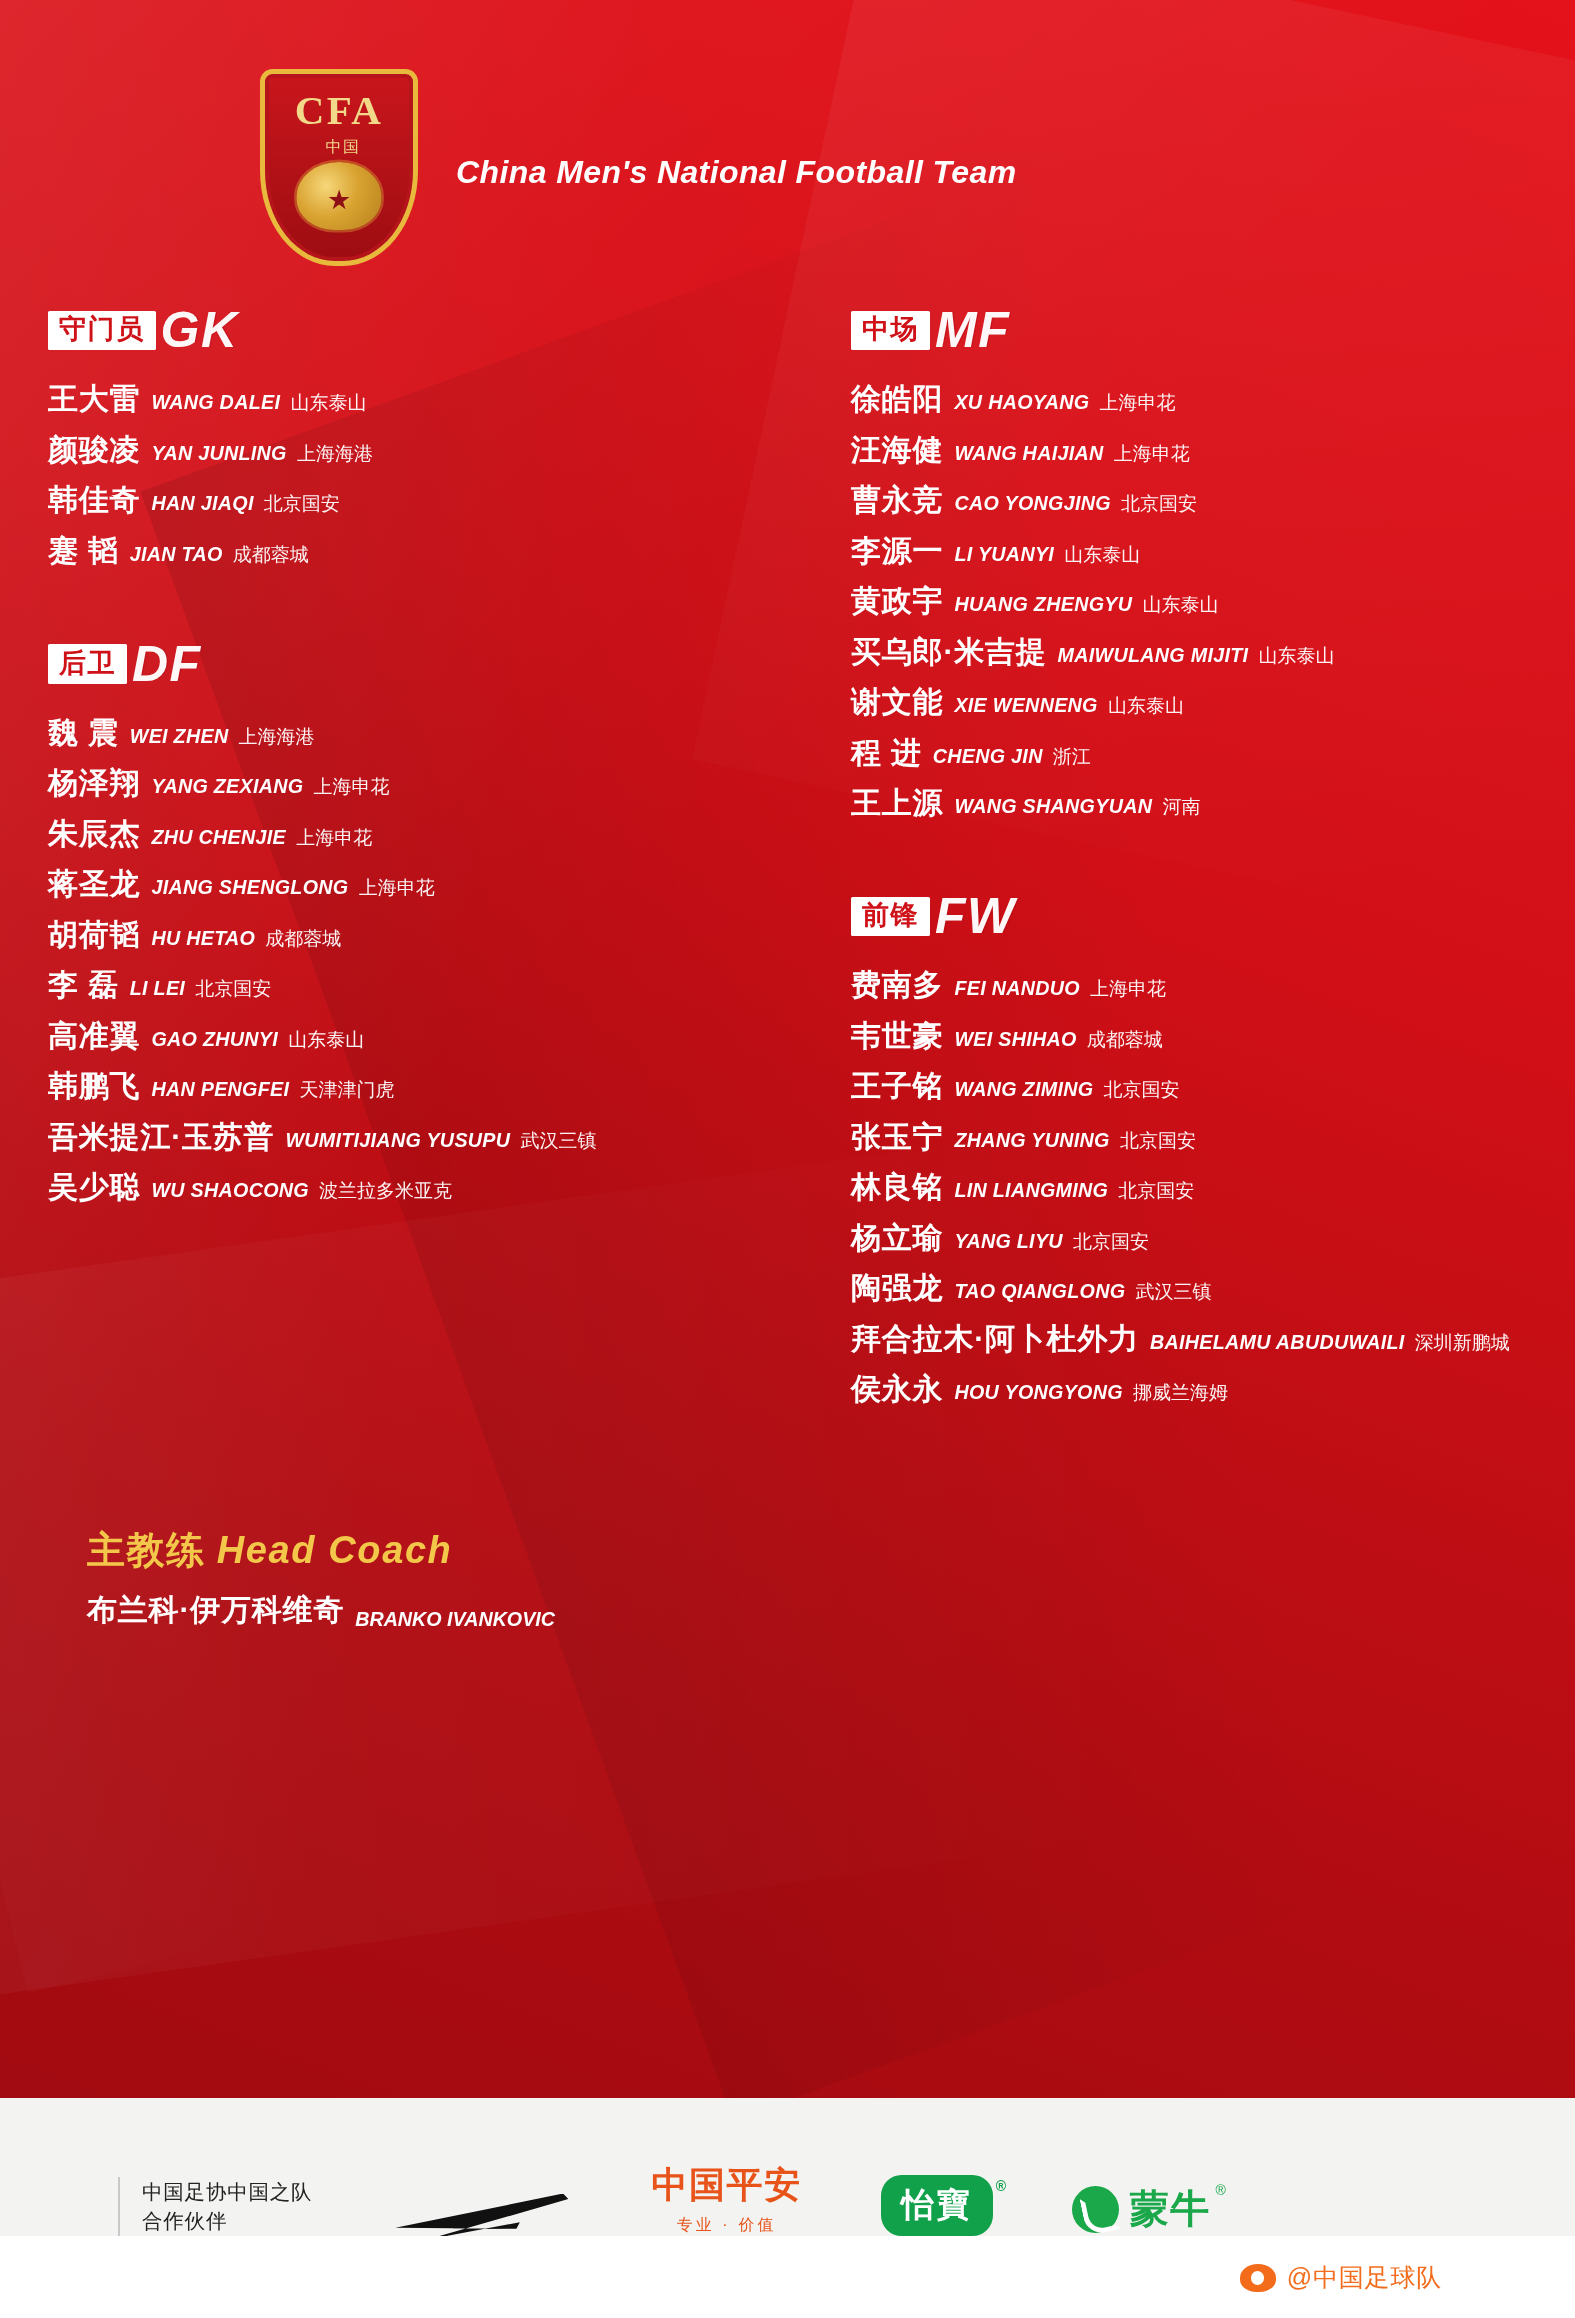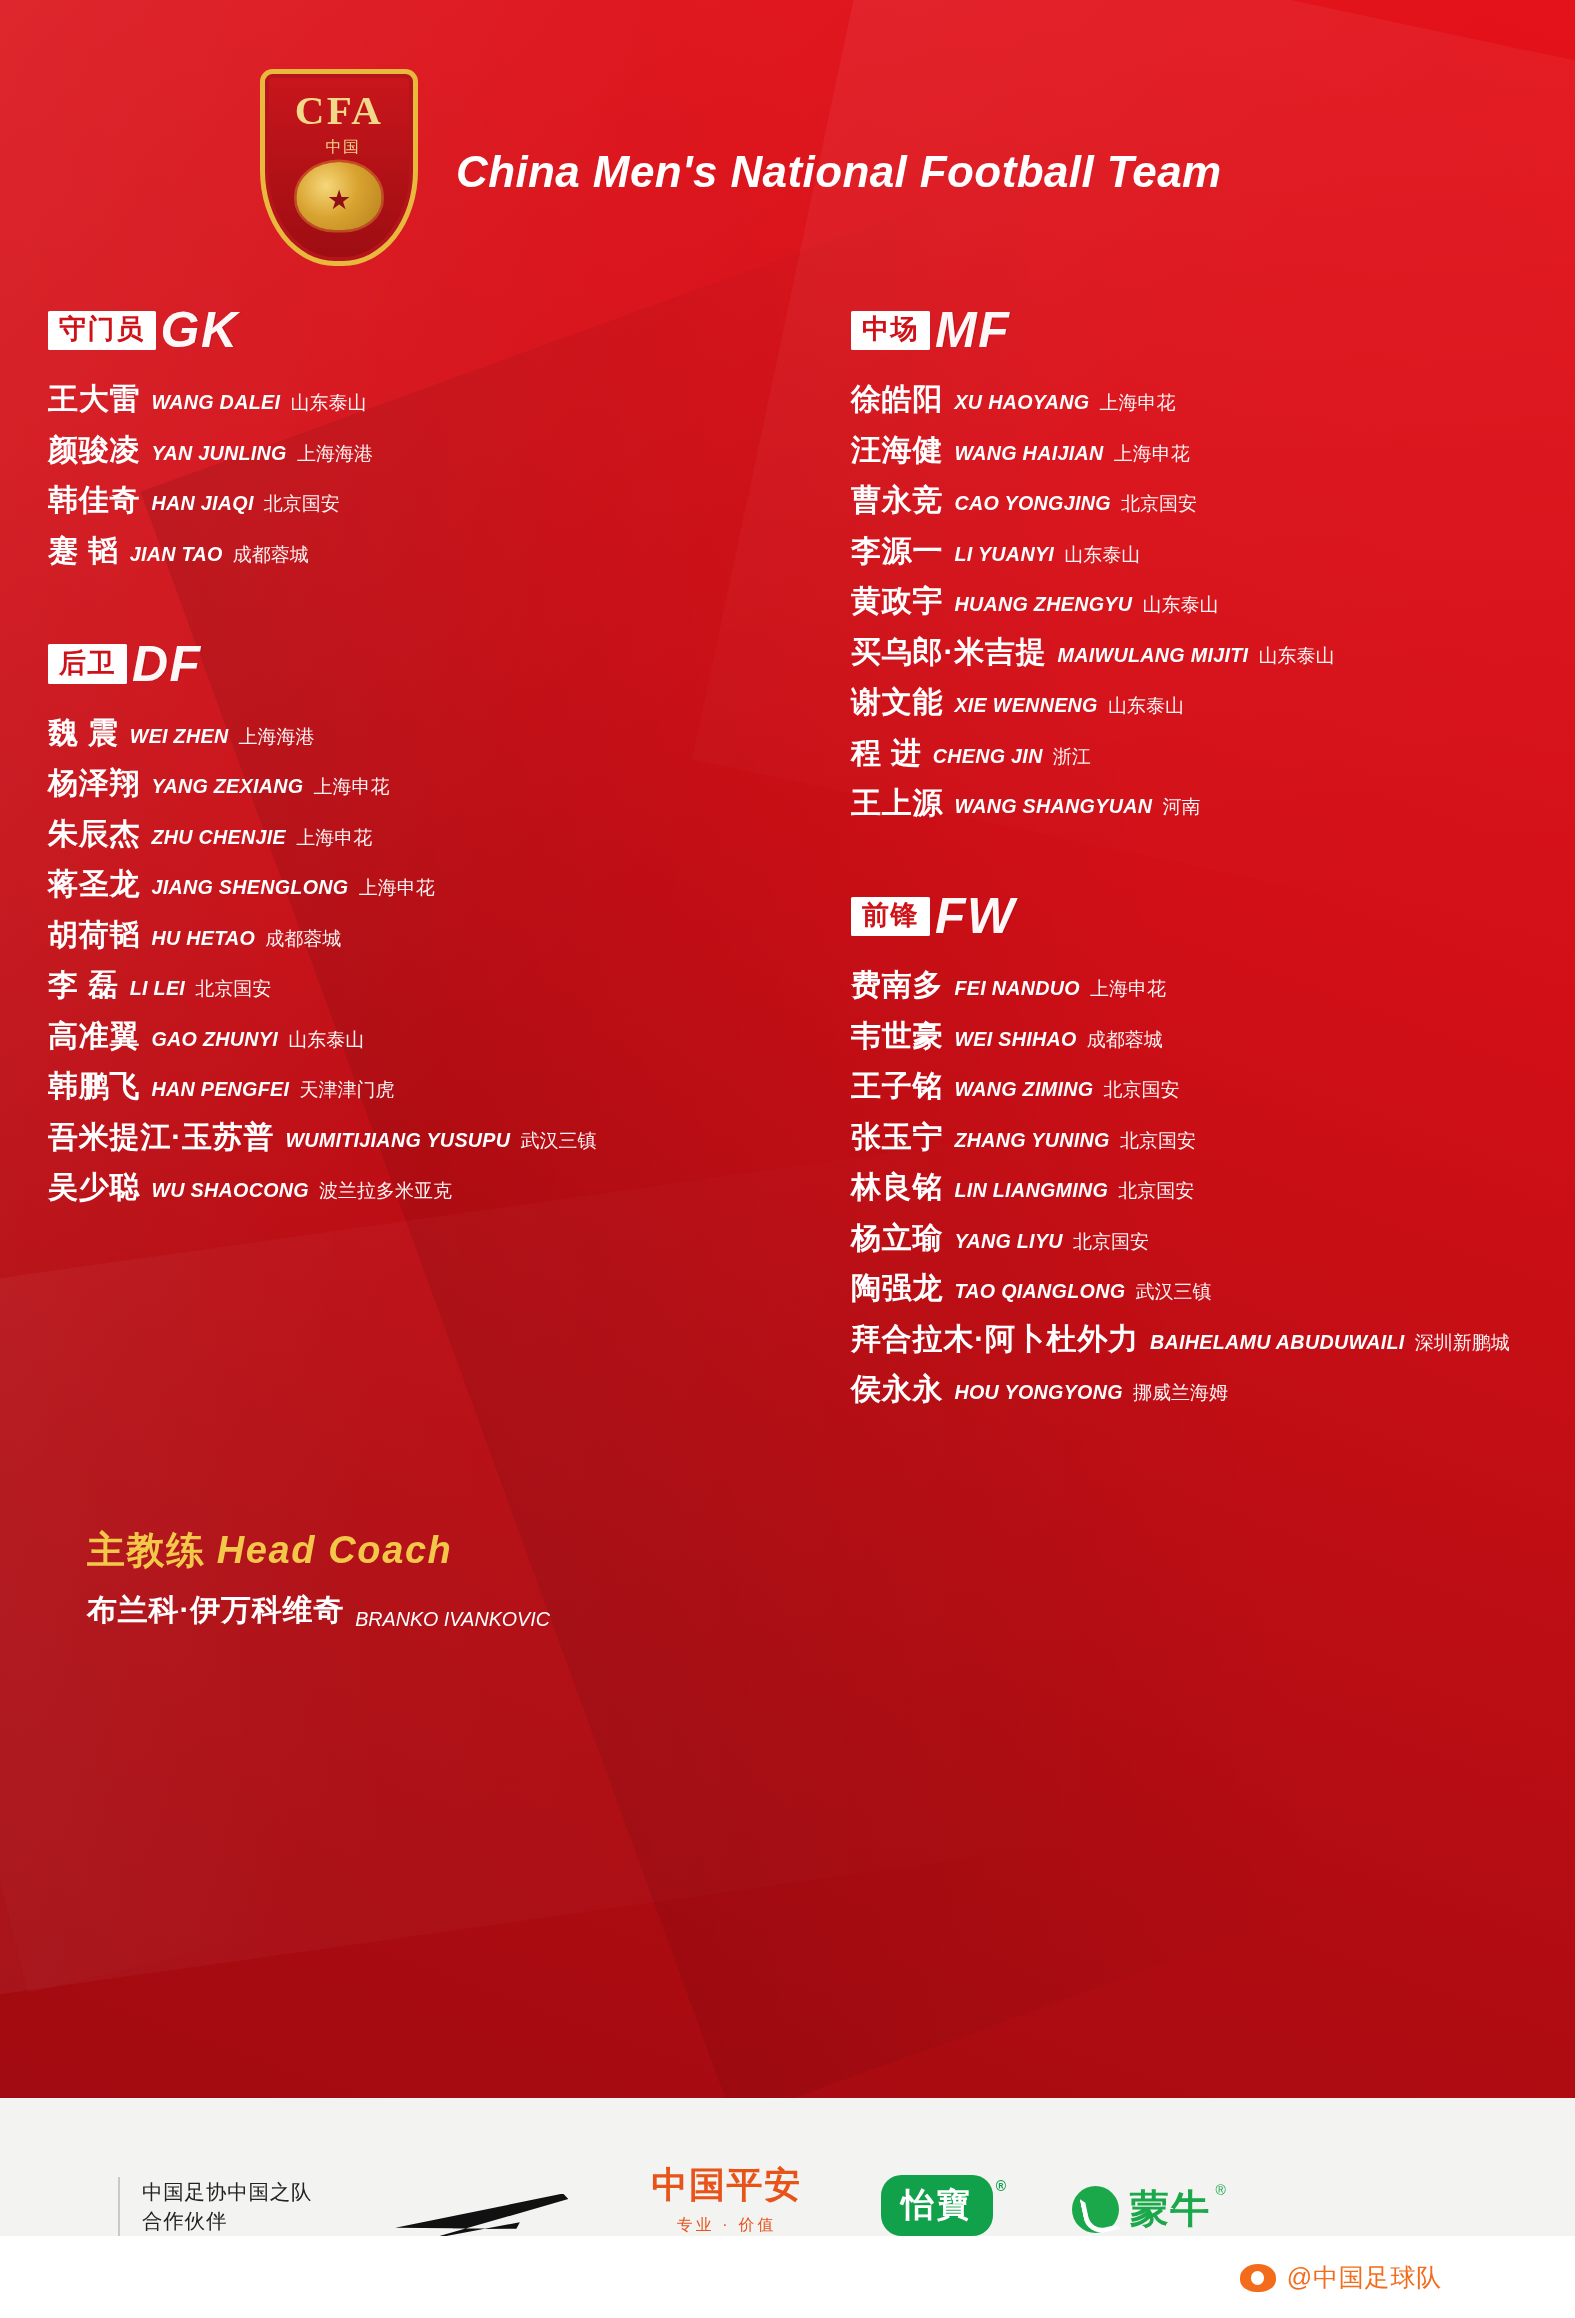--- a/index.html
+++ b/index.html
@@ -116,21 +116,21 @@
   }
   .title-cn {
     font-size: 76px;
     font-weight: bold;
     letter-spacing: 3.2px;
     line-height: 1.05;
     text-shadow: 0 2.4px 7.9px rgba(0,0,0,0.25);
   }
   .title-en {
     margin-top: 9.5px;
-    font-size: 44px;
+    font-size: 32px;
     font-weight: bold;
     font-style: italic;
     letter-spacing: 0.4px;
   }
 
   
   .columns {
     position: relative;
     display: flex;
     padding: 46px 0 0 0;
@@ -228,21 +228,21 @@
     align-items: flex-end;
   }
   .coach-cn {
     font-size: 30px;
     font-weight: bold;
     color: #ffffff;
     letter-spacing: 0.8px;
   }
   .coach-en {
     font-size: 19.7px;
-    font-weight: normal;
+    font-weight: bold;
     font-style: italic;
     color: #ffffff;
     margin-left: 11px;
   }
 
   
   .sponsors {
     position: absolute;
     left: 0; right: 0;
     bottom: 83px;

